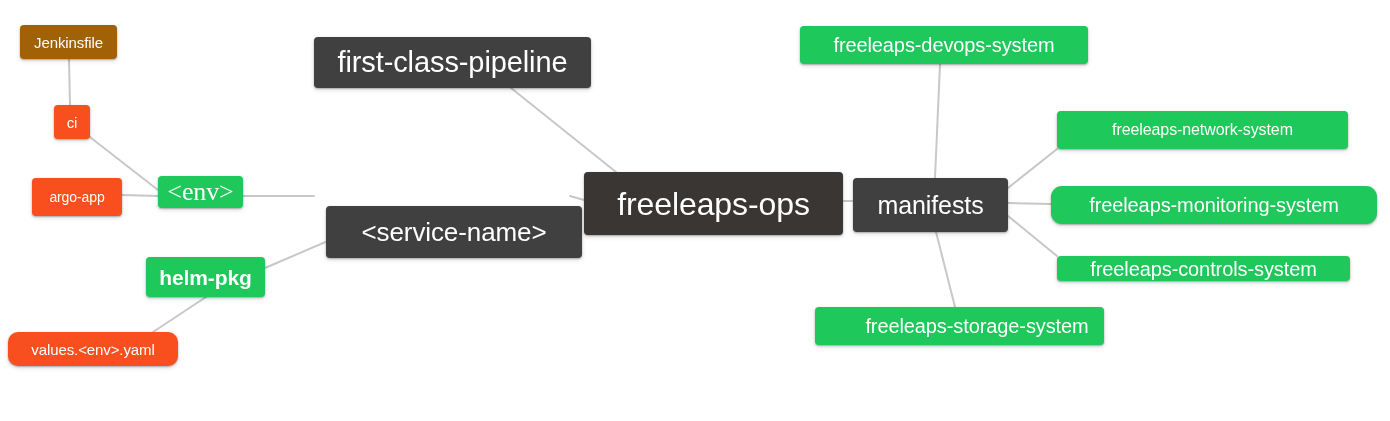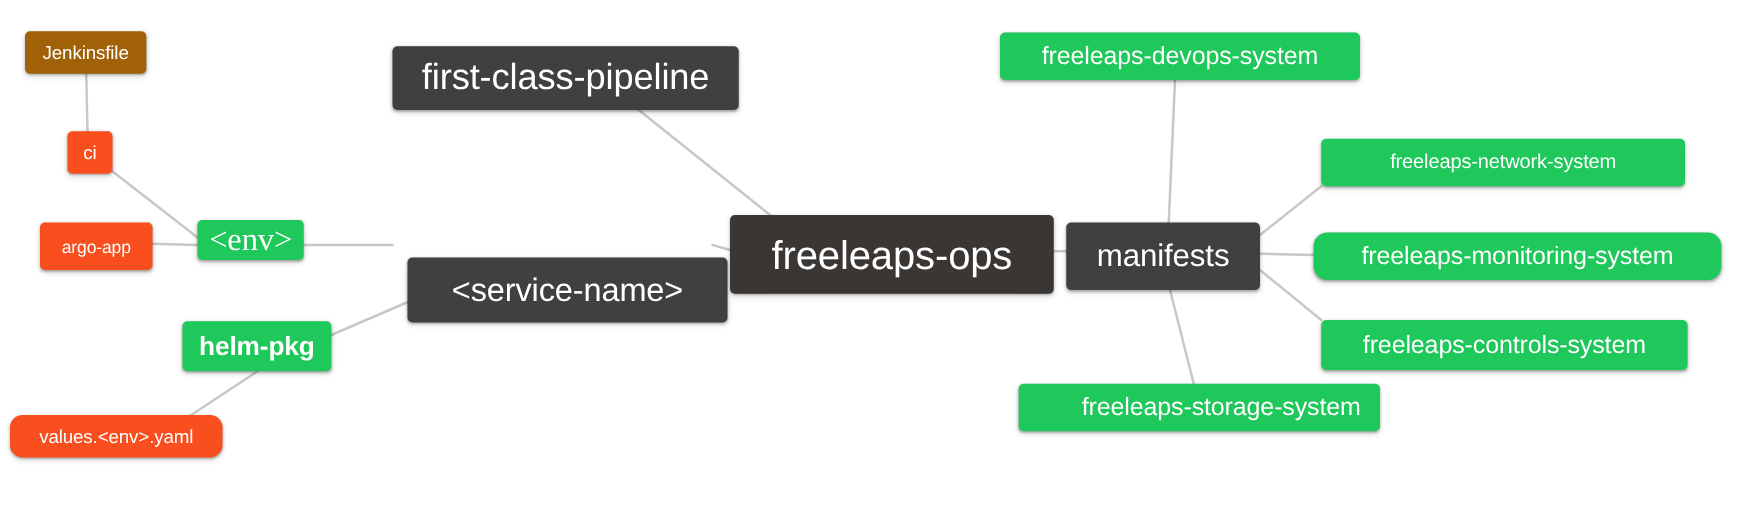--- a/index.html
+++ b/index.html
@@ -76,16 +76,16 @@
       <div class="node green" style="left: 158px; top: 176px; width: 85px; height: 32px; font-size: 26px; font-family: Liberation Serif, serif;">&lt;env&gt;</div>
       <div class="node green" style="left: 146px; top: 257px; width: 119px; height: 40px; font-size: 21px; font-weight: bold;">helm-pkg</div>
       <div class="node red" style="left: 8px; top: 332px; width: 170px; height: 34px; font-size: 15px; border-radius: 10px;">values.&lt;env&gt;.yaml</div>
       <div class="node blue" style="left: 314px; top: 37px; width: 277px; height: 51px; font-size: 29px;">first-class-pipeline</div>
       <div class="node blue" style="left: 326px; top: 170px; width: 256px; height: 52px; font-size: 26px; margin-top: 36px;">&lt;service-name&gt;</div>
       <div class="node root" style="left: 584px; top: 172px; width: 259px; height: 63px; font-size: 32px;">freeleaps-ops</div>
       <div class="node blue" style="left: 853px; top: 178px; width: 155px; height: 54px; font-size: 25px;">manifests</div>
       <div class="node green" style="left: 800px; top: 26px; width: 288px; height: 38px; font-size: 20px; text-align: center;">freeleaps-devops-system</div>
       <div class="node green" style="left: 1057px; top: 111px; width: 291px; height: 38px; font-size: 16px;">freeleaps-network-system</div>
       <div class="node green" style="left: 1051px; top: 186px; width: 326px; height: 38px; font-size: 20px; border-radius: 11px;">freeleaps-monitoring-system</div>
-      <div class="node green" style="left: 1057px; top: 256px; width: 293px; height: 40px; font-size: 20px;">freeleaps-controls-system</div>
+      <div class="node green" style="left: 1057px; top: 256px; width: 293px; height: 25px; font-size: 20px;">freeleaps-controls-system</div>
       <div class="node green" style="left: 815px; top: 307px; width: 289px; height: 38px; font-size: 20px; padding-left: 35px;">freeleaps-storage-system</div>
     </div>
 </div>
 
 </body></html>

